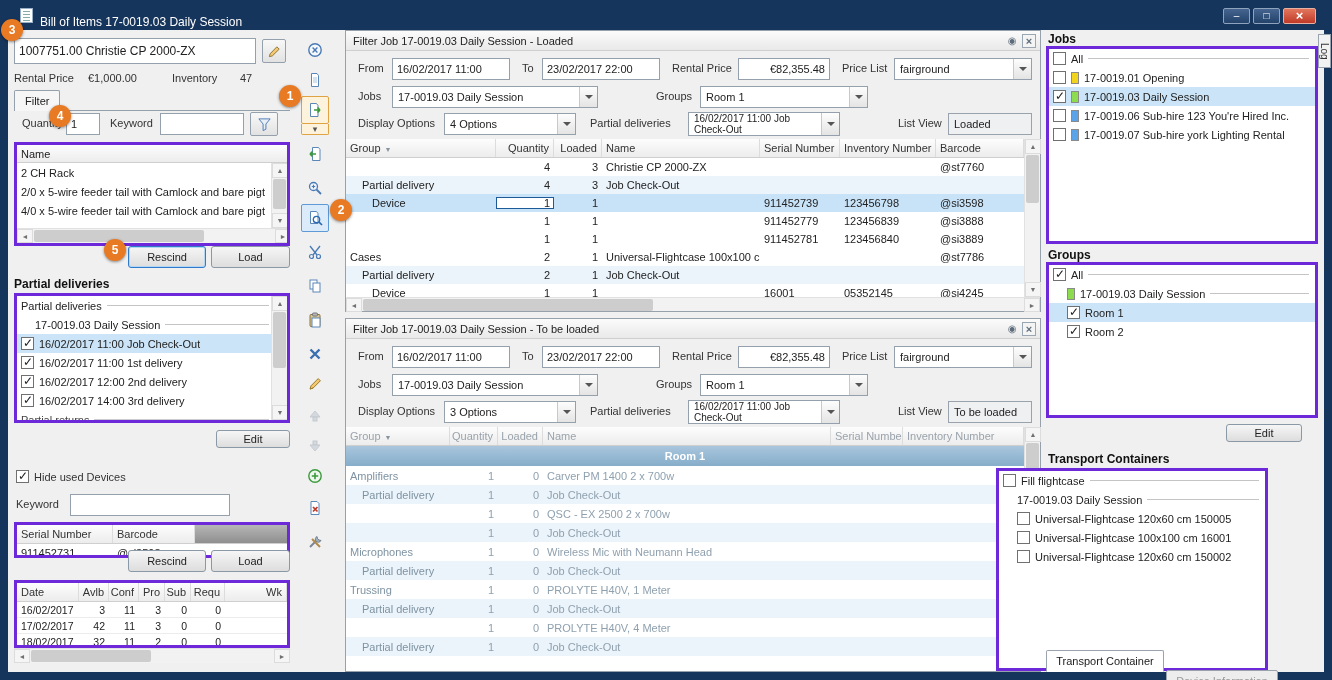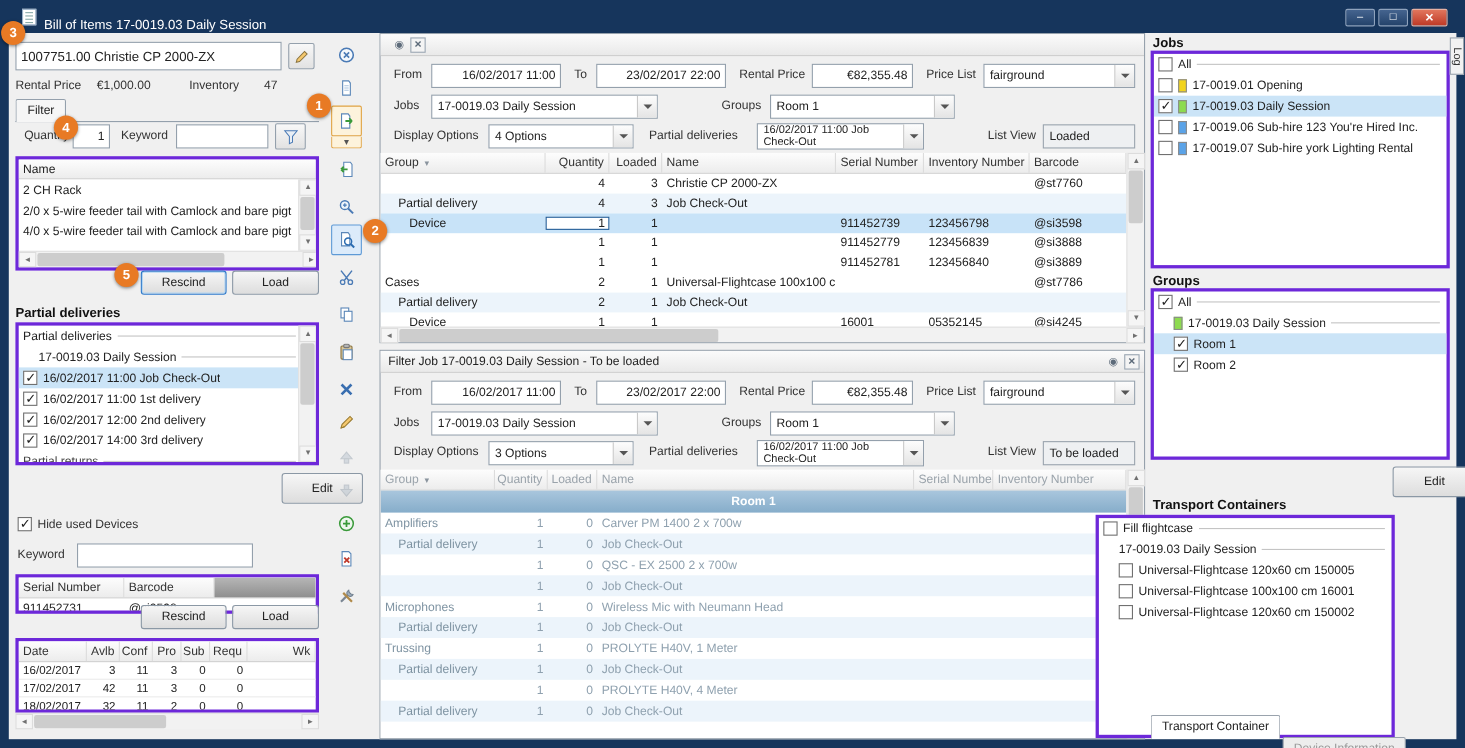--- a/index.html
+++ b/index.html
@@ -14,25 +14,25 @@
   .wbtn{width:27px;height:16px;border:1px solid #8fa3bd;border-radius:2px;background:linear-gradient(#45648f,#24436b);display:flex;align-items:center;justify-content:center;color:#fff;font-size:10px;line-height:10px;}
   .wbtn.min::after{content:"–";}
   .wbtn.max::after{content:"□";}
   .wbtn.close{width:33px;background:linear-gradient(#e2765d,#bf3a27);border-color:#e6b0a2;}
   .wbtn.close::after{content:"×";font-size:13px;font-weight:bold;}
   
   .client{position:absolute;left:8px;top:30px;right:8px;bottom:8px;background:#f0f0f0;font-size:11px;color:#222;}
   .lbl{position:absolute;font-size:11px;color:#333;white-space:nowrap;}
   .lbl.b{font-weight:bold;font-size:12px;color:#111;}
   .tin{position:absolute;border:1px solid #94a0ac;background:#fff;font:11px "Liberation Sans",sans-serif;padding:0 4px;height:22px;color:#222;}
-  .tin.c{text-align:right;}
+  .tin.c{text-align:left;}
   .tin.rr{text-align:right;}
   .btn{position:absolute;height:22px;display:flex;align-items:center;justify-content:center;background:linear-gradient(#f6f6f6,#dddddd);border:1px solid #8b98a5;border-radius:3px;font-size:11px;color:#222;}
   .btn.def{border-color:#2f7acb;box-shadow:inset 0 0 0 1px #b4d6f2;}
-  .btn.small{height:28px;margin-left:40px;}
+  .btn.small{height:18px;}
   .iconbtn{position:absolute;background:linear-gradient(#f8f8f8,#e2e2e2);border:1px solid #94a0ac;border-radius:2px;display:flex;align-items:center;justify-content:center;}
   
   .tab{position:absolute;height:21px;background:#f6f6f6;border:1px solid #94a0ac;border-bottom:none;border-radius:2px 2px 0 0;display:flex;align-items:center;padding:0 10px;font-size:11px;z-index:2;}
   .tabline{position:absolute;height:1px;background:#94a0ac;z-index:1;}
   
   .listbox{position:absolute;background:#fff;border:3px solid #6d28d9;overflow:hidden;}
   .lrow{display:flex;align-items:center;height:19px;padding:0 4px;gap:5px;white-space:nowrap;overflow:hidden;}
   .lrow.sel{background:#cbe4f7;}
   .llab{white-space:nowrap;overflow:hidden;}
   .tline{flex:1;height:1px;background:#c4c4c4;margin-right:2px;}
@@ -404,20 +404,21 @@
           <svg width="16" height="16" viewBox="0 0 16 16">
             <path d="M3 13L11 5" stroke="#7a8693" stroke-width="2"></path>
             <path d="M10 2.5a3 3 0 104 4l-2-.5-1.5-1.5z" fill="#9fb0c0" stroke="#72808f"></path>
             <path d="M13 13L5 5" stroke="#b08a4a" stroke-width="2"></path>
           </svg>
         </div>
       </div>
 
     <div class="panel" style="left:337px;top:0;width:696px;height:282px">
       <div class="phead">
+        <span class="ptitle">Filter Job 17-0019.03 Daily Session - Loaded</span>
         <span class="phicon float"></span>
         <span class="phicon closep"></span>
       </div>
       <span class="flab" style="left:12px;top:31px">From</span>
       <input class="tin c" style="left: 46px; top: 27px; width: 118px;" readonly="" value="16/02/2017 11:00">
       <span class="flab" style="left:176px;top:31px">To</span>
       <input class="tin c" style="left: 196px; top: 27px; width: 118px;" readonly="" value="23/02/2017 22:00">
       <span class="flab" style="left:326px;top:31px">Rental Price</span>
       <input class="tin rr" style="left: 392px; top: 27px; width: 92px;" readonly="" value="€82,355.48">
       <span class="flab" style="left:496px;top:31px">Price List</span>

